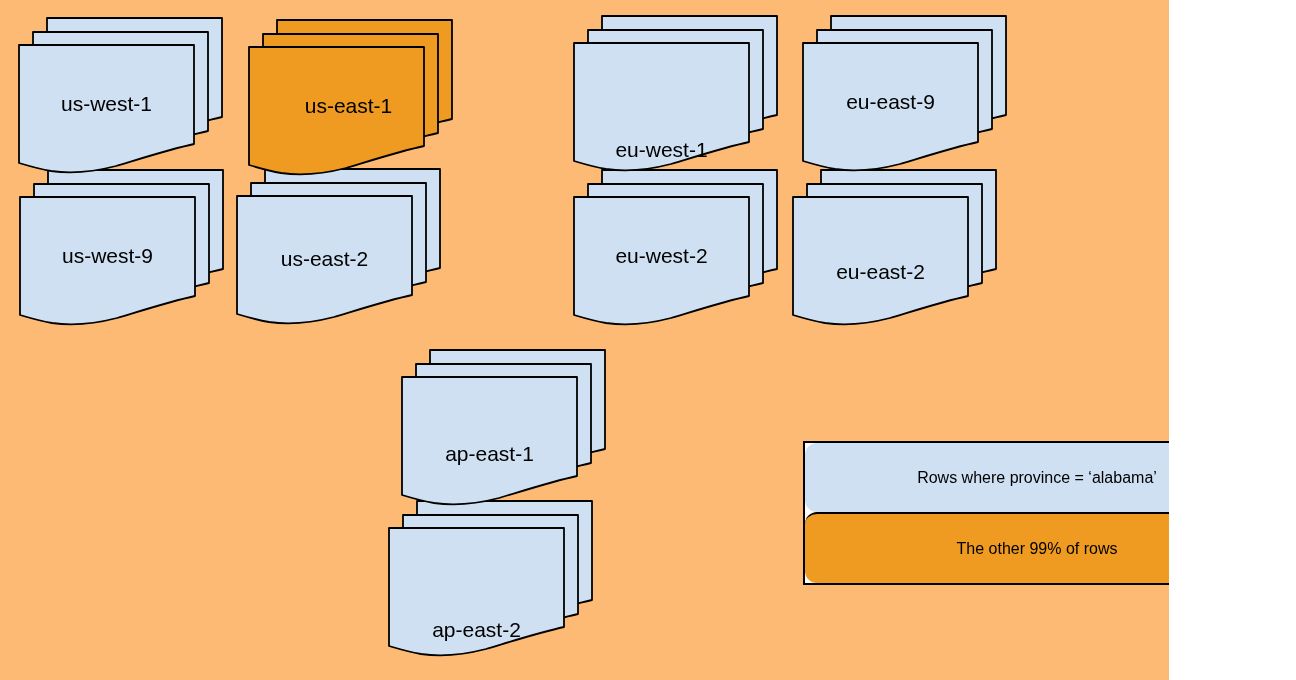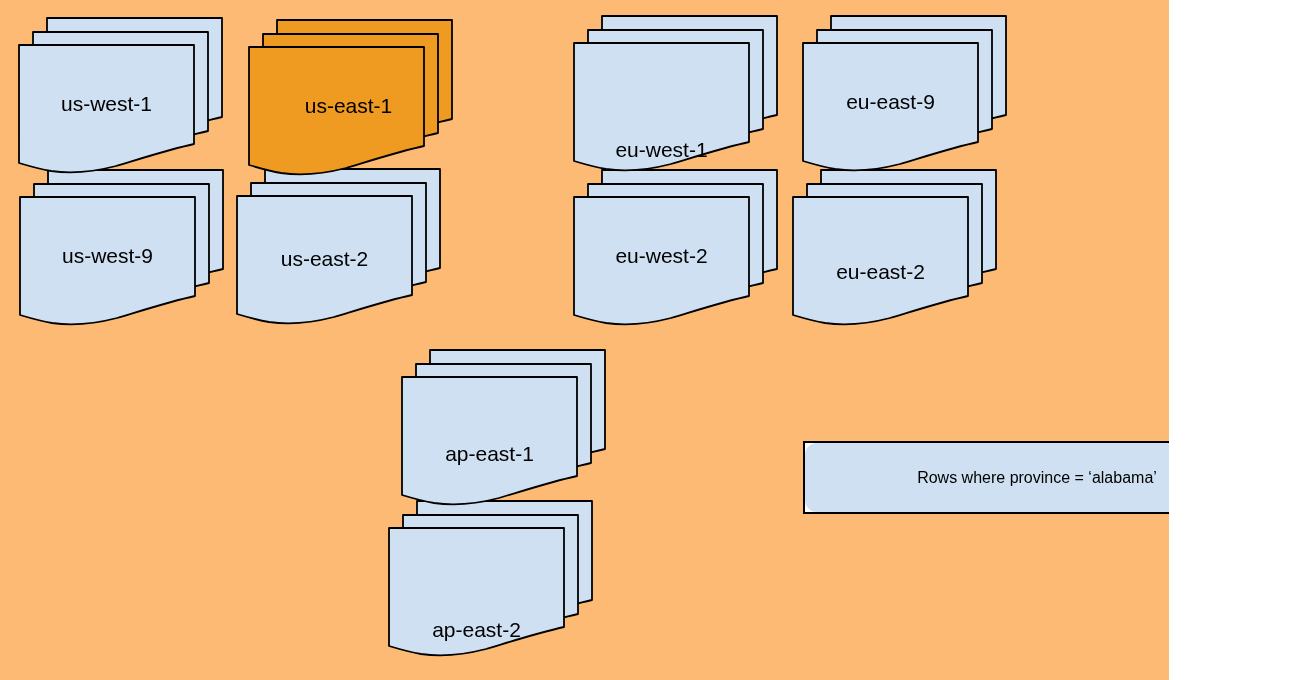--- a/index.html
+++ b/index.html
@@ -183,14 +183,15 @@
         </svg>
         <svg width="179" height="133" viewBox="0 0 179 133" class="doc" style="left: 387px; top: 526px;">
           <path d="M2,2 L177,2 L177,101 C154,106 129,114 99,123 C76,129 52,130.5 34,128 C22,126 12,123 2,120 Z" fill="#cfe0f2" stroke="#000000" stroke-width="1.8" stroke-linejoin="round"></path>
         </svg>
         <div class="stack-label" style="left: 389px; top: 528px; margin-top: 43px;">ap-east-2</div>
       </div>
     </div>
 
   <div class="legend" style="left: 803px; top: 441px; width: 464px;">
     <div class="legend-row region">Rows where province = ‘alabama’</div>
+    <div class="legend-row highlight">The other 99% of rows</div>
   </div>
 </div>
 
 </body></html>

